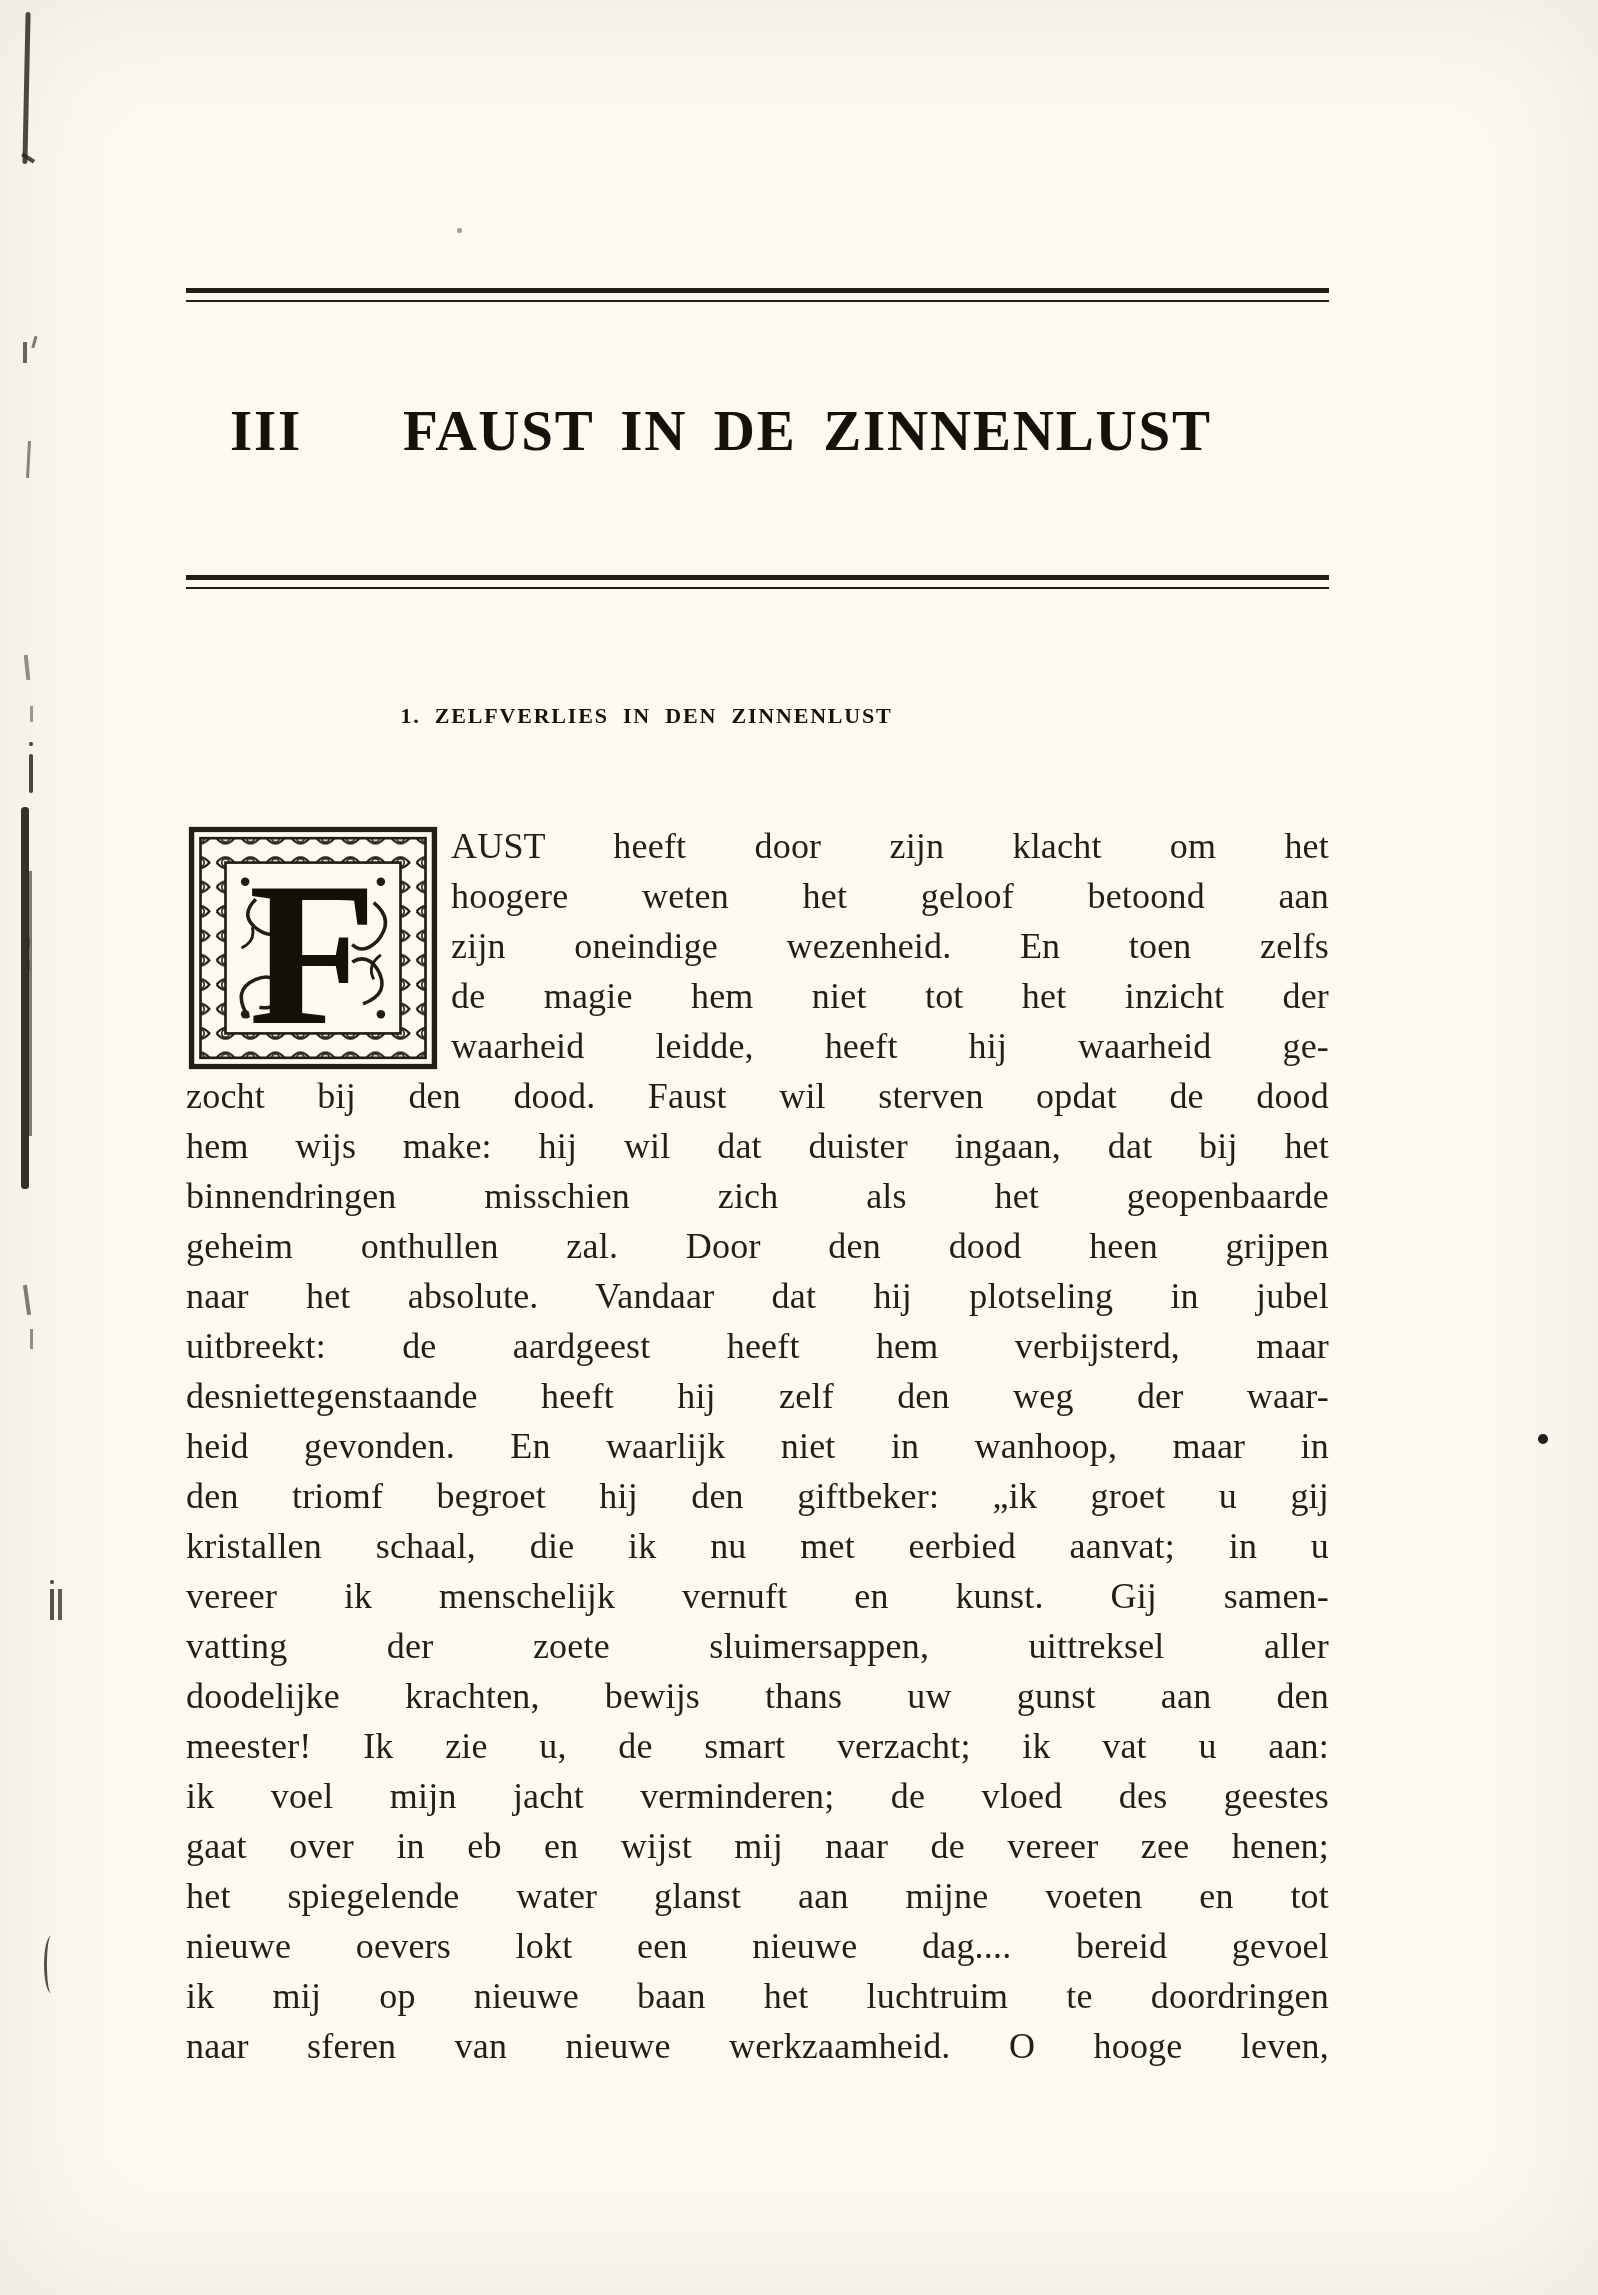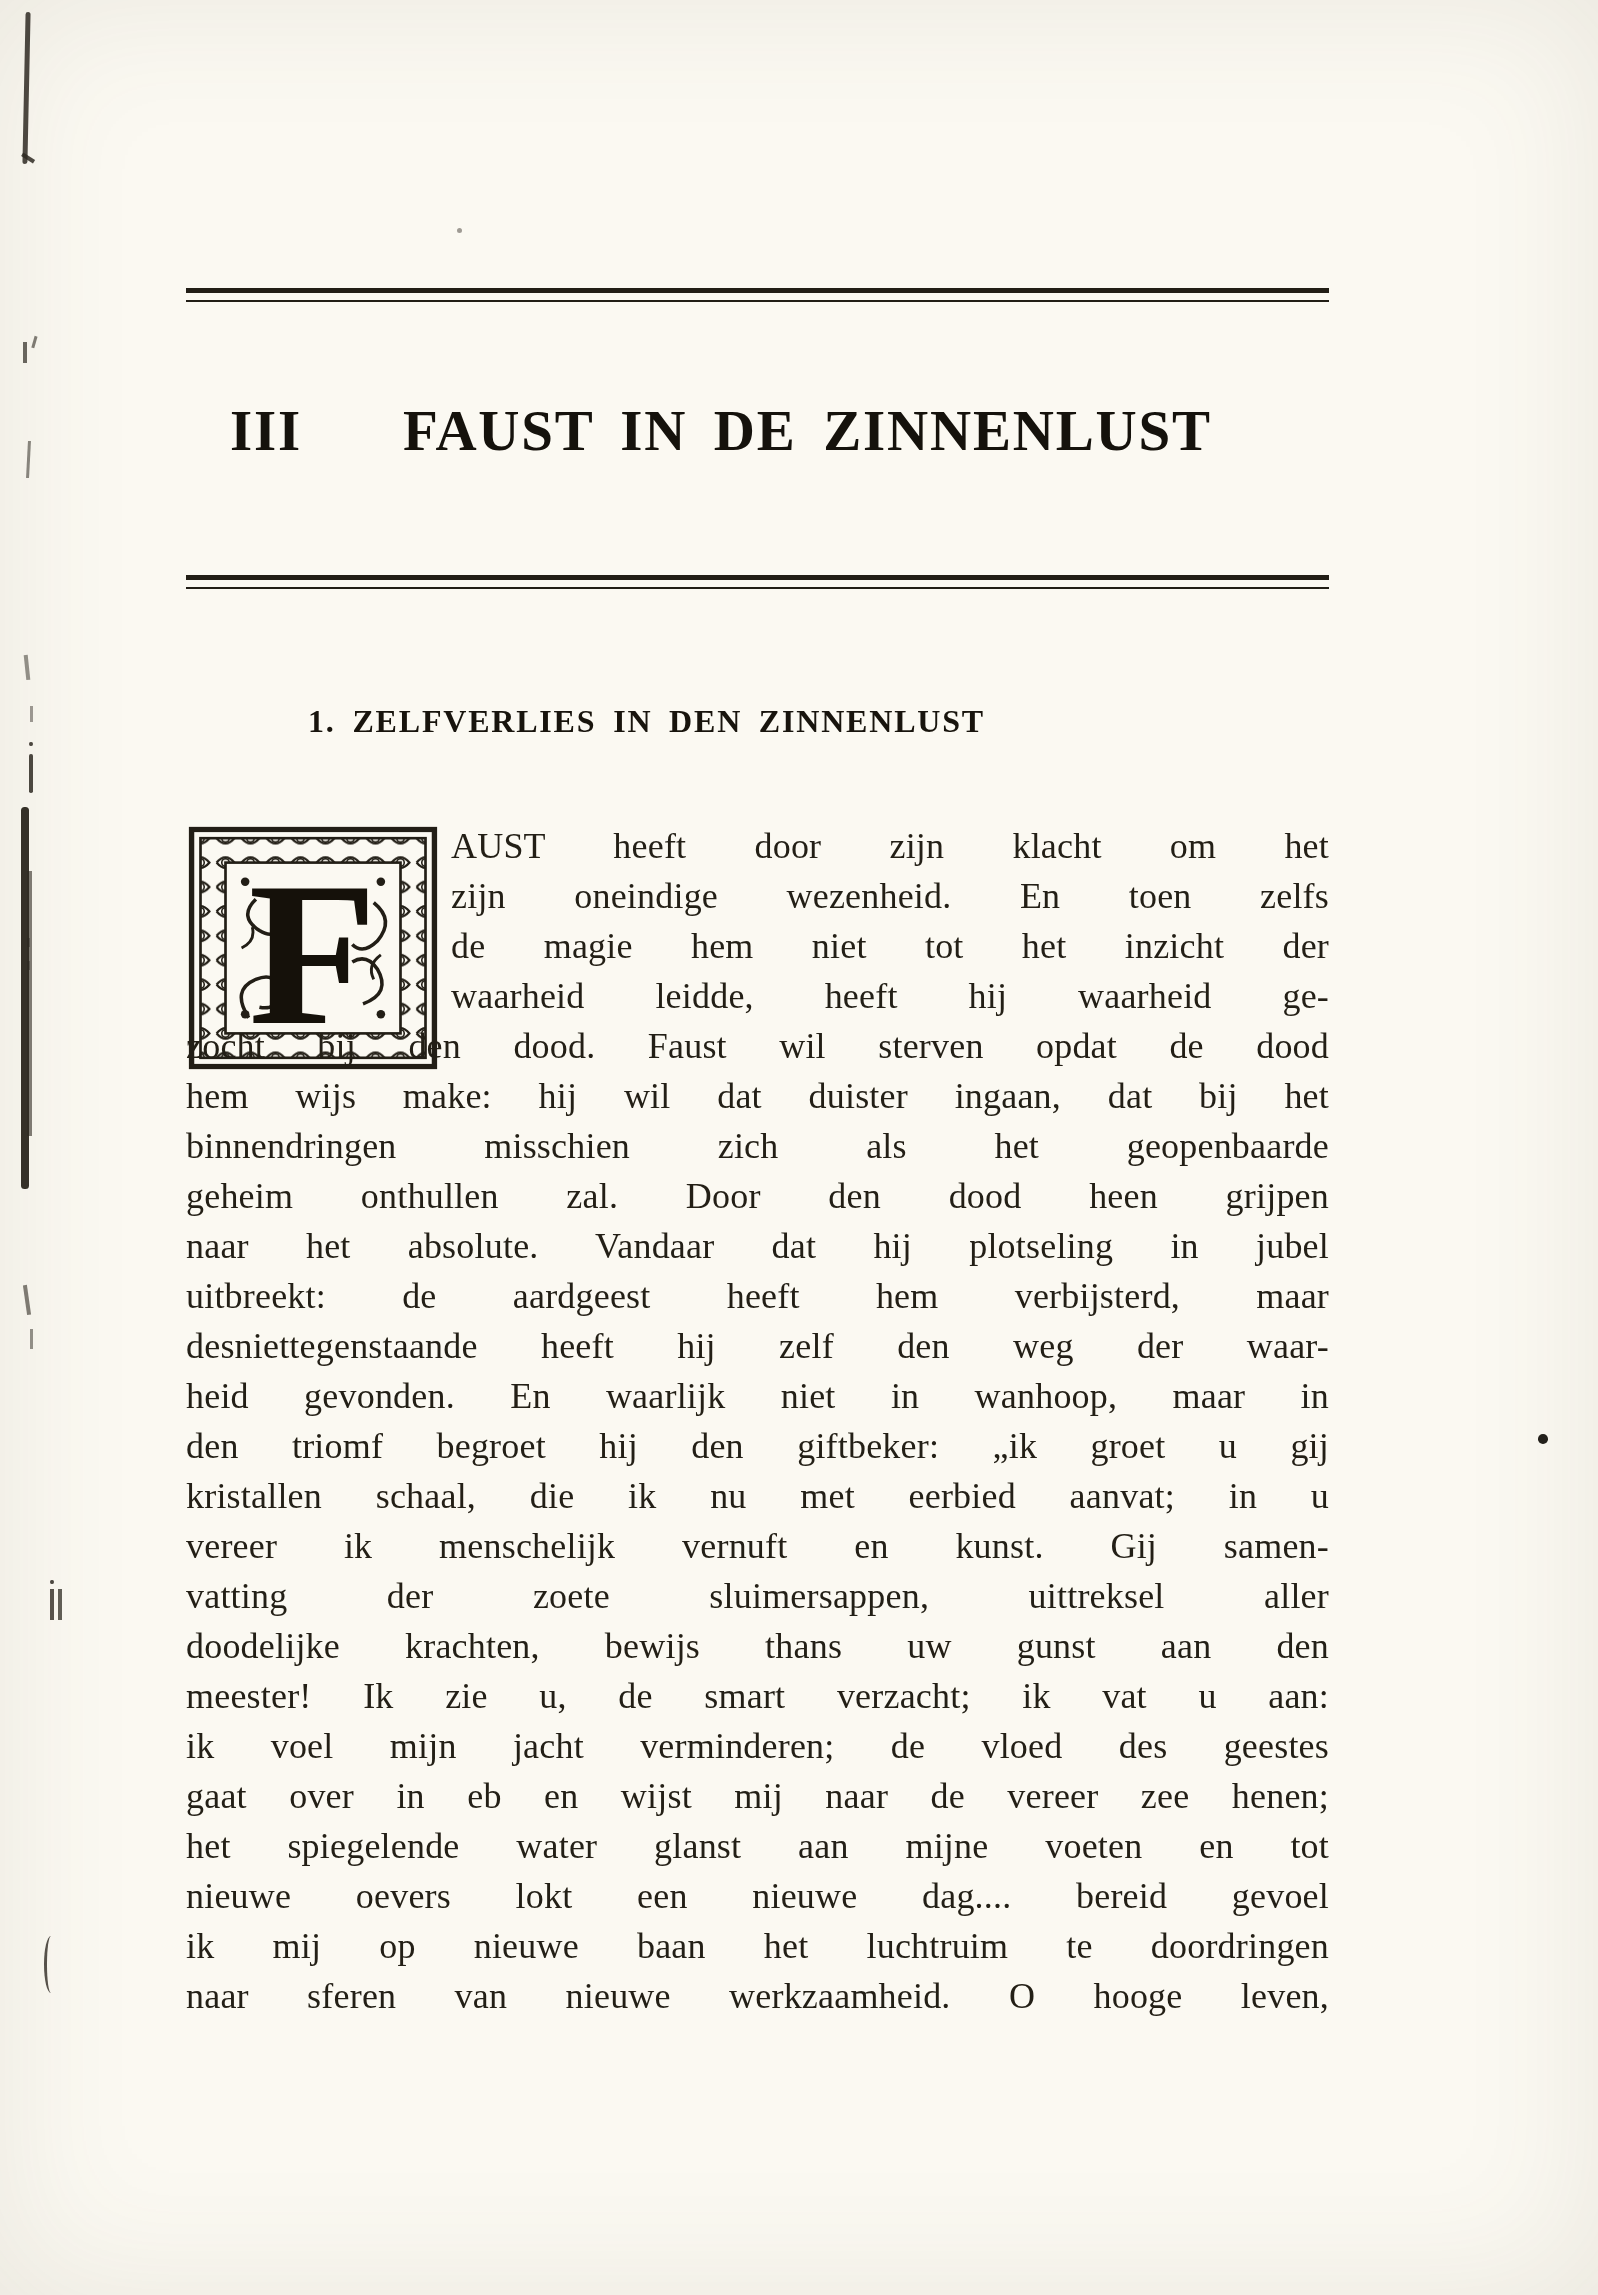--- a/index.html
+++ b/index.html
@@ -62,21 +62,21 @@
 
   
   .section-heading {
     position: absolute;
     top: 703px;
     left: 0;
     width: 100%;
     text-align: center;
     transform: translateX(-111px);
     font-weight: bold;
-    font-size: 32px;
+    font-size: 22px;
     letter-spacing: 1.8px;
     word-spacing: 7px;
     color: #18140d;
   }
 
   
   .paragraph {
     position: absolute;
     top: 821px;
     left: 0;
@@ -193,20 +193,21 @@
         <circle cx="32" cy="32" r="2.4" fill="#221e16"></circle>
         <circle cx="108" cy="32" r="2.4" fill="#221e16"></circle>
         <circle cx="32" cy="108" r="2.4" fill="#221e16"></circle>
         <circle cx="108" cy="108" r="2.4" fill="#221e16"></circle>
         <text x="70" y="113" font-size="118" font-weight="bold" text-anchor="middle" font-family="'Liberation Serif','DejaVu Serif',serif" fill="#15110a">F</text>
       </svg>
     </div>
 
     <div class="opening">
       <div class="line">AUST heeft door zijn klacht om het</div>
+      <div class="line">hoogere weten het geloof betoond aan</div>
       <div class="line">zijn oneindige wezenheid. En toen zelfs</div>
       <div class="line">de magie hem niet tot het inzicht der</div>
       <div class="line">waarheid leidde, heeft hij waarheid ge-</div>
     </div>
 
     <div class="rest">
       <div class="line">zocht bij den dood. Faust wil sterven opdat de dood</div>
       <div class="line">hem wijs make: hij wil dat duister ingaan, dat bij het</div>
       <div class="line">binnendringen misschien zich als het geopenbaarde</div>
       <div class="line">geheim onthullen zal. Door den dood heen grijpen</div>

